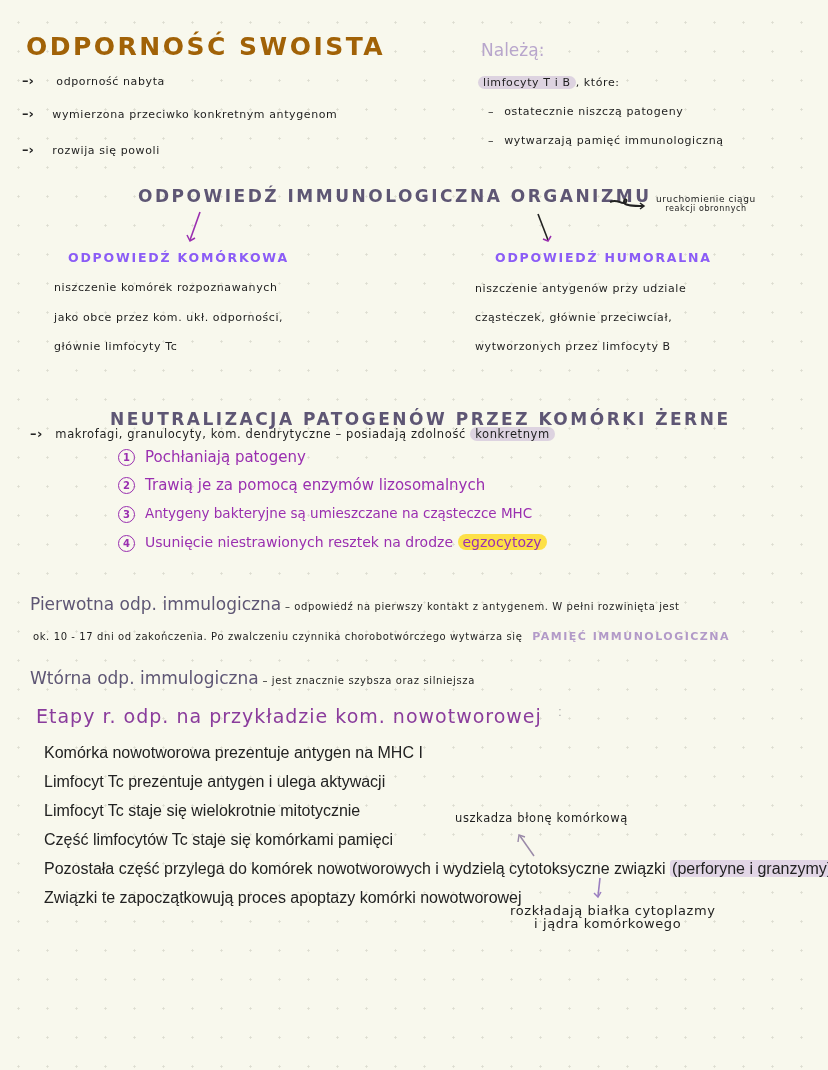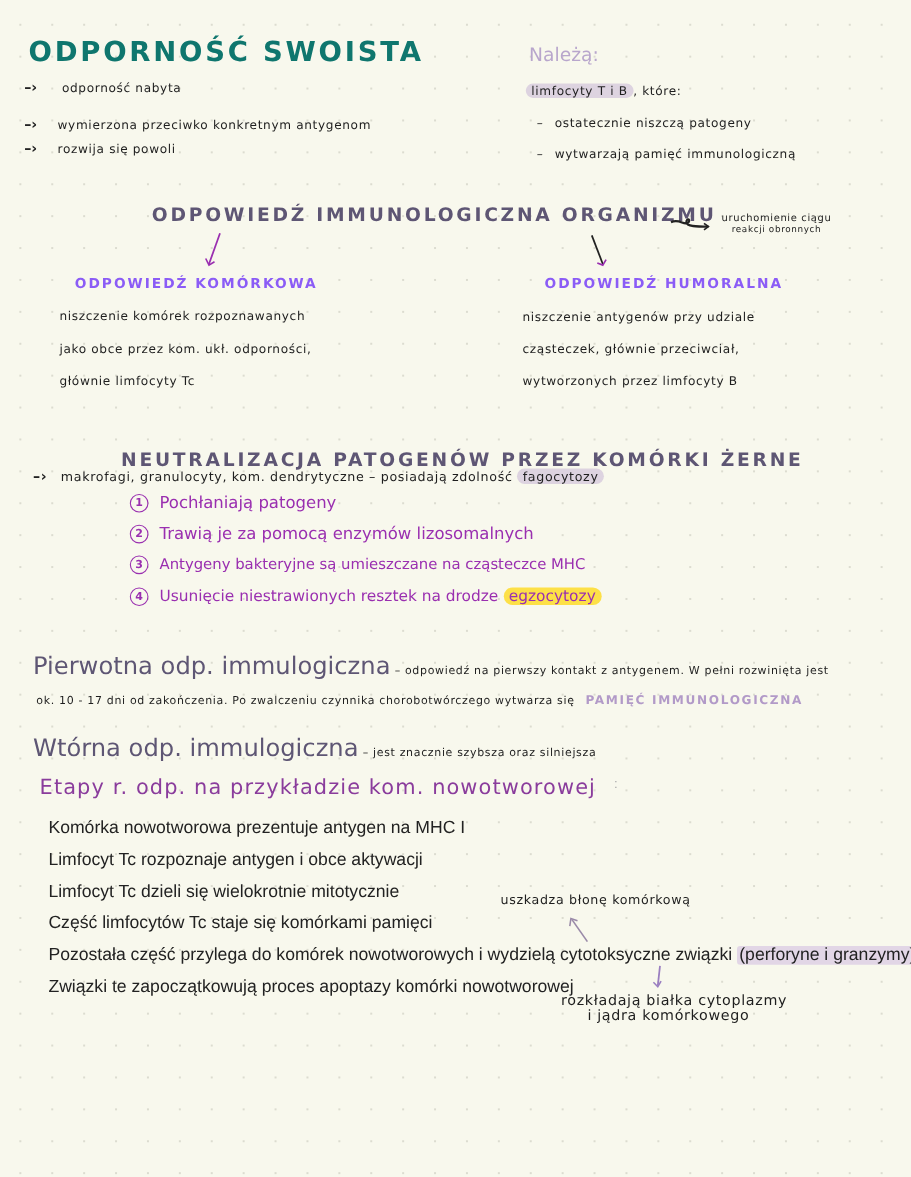--- a/index.html
+++ b/index.html
@@ -9,62 +9,62 @@
     background-image: radial-gradient(circle, #dcdcd0 0.9px, transparent 1.3px);
     background-size: 29px 29px;
     background-position: 4px 8px;
     font-family: "Liberation Sans", sans-serif;
     color: #1a1a1a;
   }
   .abs { position: absolute; white-space: nowrap; }
   .hand { font-family: "DejaVu Sans", sans-serif; letter-spacing: 0.6px; }
   .title-big {
     font-family: "DejaVu Sans", sans-serif; font-weight: bold;
-    color: #0f766e; font-size: 25px; letter-spacing: 2.5px;
+    color: #a16207; font-size: 25px; letter-spacing: 2.5px;
   }
   .heading-grey {
     font-family: "DejaVu Sans", sans-serif; font-weight: bold;
     color: #5e5674; font-size: 17px; letter-spacing: 2.5px;
   }
   .heading-purple {
     font-family: "DejaVu Sans", sans-serif; font-weight: bold;
     color: #8b5cf6; font-size: 12.5px; letter-spacing: 1.8px;
   }
   .note { font-size: 11px; color: #1e1e1e; }
   .arrow { font-family: "DejaVu Sans", sans-serif; font-size: 13px; font-weight: bold; color: #222; }
   .hl { background: #ddd3e0; border-radius: 8px; padding: 0 5px; }
   .hl-light { background: #fde047; border-radius: 8px; padding: 0 5px; }
   .step-purple { color: #9a2fb0; font-size: 15px; font-family: "DejaVu Sans", sans-serif; }
   .circle-num {
     display: inline-block; width: 15px; height: 15px; border: 1.8px solid #9a2fb0;
     border-radius: 50%; font-size: 10px; line-height: 15px; text-align: center;
     color: #9a2fb0; margin-right: 10px; vertical-align: middle; font-weight: bold;
   }
-  .sub-head { color: #5e5674; font-size: 22px; font-family: "DejaVu Sans", sans-serif; }
+  .sub-head { color: #5e5674; font-size: 17px; font-family: "DejaVu Sans", sans-serif; }
   .etapy { color: #8a3c9c; font-size: 19px; font-family: "DejaVu Sans", sans-serif; letter-spacing: 1px; }
   .typed { font-family: "Liberation Sans", sans-serif; font-size: 16px; color: #222; }
   .pamiec { color: #b29ac8; font-weight: bold; font-family: "DejaVu Sans", sans-serif; letter-spacing: 1.5px; font-size: 11px; }
   .naczy { color: #b8a6cc; font-size: 17px; font-family: "DejaVu Sans", sans-serif; }
   svg.arr { position: absolute; overflow: visible; }
 </style>
 </head>
 <body>
 
 <div class="abs title-big" style="left:26px; top:32px;">ODPORNOŚĆ SWOISTA</div>
 
 <div>
   <div class="abs" style="left:22px; top:71px;">
     <span class="arrow">–›</span>
     <span class="note hand" style="margin-left:18px;">odporność nabyta</span>
   </div>
   <div class="abs" style="left:22px; top:104px;">
     <span class="arrow">–›</span>
     <span class="note hand" style="margin-left:14px;">wymierzona przeciwko konkretnym antygenom</span>
   </div>
-  <div class="abs" style="left:22px; top:126px;">
+  <div class="abs" style="left:22px; top:140px;">
     <span class="arrow">–›</span>
     <span class="note hand" style="margin-left:14px;">rozwija się powoli</span>
   </div>
 </div>
 
 <div class="abs naczy" style="left:481px; top:40px;">Należą:</div>
 <div class="abs note hand" style="left:478px; top:76px;">
   <span class="hl">limfocyty T i B</span><span>, które:</span>
 </div>
 <div class="abs note hand" style="left:488px; top:105px;">
@@ -102,21 +102,21 @@
 
 <div class="abs heading-purple" style="left:495px; top:250px;">ODPOWIEDŹ HUMORALNA</div>
 <div class="abs note hand" style="left:475px; top:282px;">niszczenie antygenów przy udziale</div>
 <div class="abs note hand" style="left:475px; top:311px;">cząsteczek, głównie przeciwciał,</div>
 <div class="abs note hand" style="left:475px; top:340px;">wytworzonych przez limfocyty B</div>
 
 <div class="abs heading-grey" style="left:110px; top:409px;">NEUTRALIZACJA PATOGENÓW PRZEZ KOMÓRKI ŻERNE</div>
 <div class="abs note hand" style="left:30px; top:426px; font-size:11.5px;">
   <span class="arrow">–›</span>
   <span style="margin-left:8px;">makrofagi, granulocyty, kom. dendrytyczne  –  posiadają zdolność</span>
-  <span class="hl">fagocytozy</span>
+  <span class="hl">konkretnym</span>
 </div>
 <div>
   <div class="abs step-purple" style="left:118px; top:448px;">
     <span class="circle-num">1</span><span>Pochłaniają patogeny</span>
   </div>
   <div class="abs step-purple" style="left:118px; top:476px;">
     <span class="circle-num">2</span><span>Trawią je za pomocą enzymów lizosomalnych</span>
   </div>
   <div class="abs step-purple" style="left:118px; top:505px; font-size:13.5px;">
     <span class="circle-num">3</span><span>Antygeny bakteryjne są umieszczane na cząsteczce MHC</span>
@@ -137,22 +137,22 @@
 <div class="abs" style="left:30px; top:668px;">
   <span class="sub-head">Wtórna odp. immulogiczna</span><span class="note hand" style="font-size:10px;"> –  jest znacznie szybsza oraz silniejsza</span>
 </div>
 
 <div class="abs" style="left:36px; top:705px;">
   <span class="etapy">Etapy r. odp. na przykładzie kom. nowotworowej</span>
   <span style="color:#aaa; font-size:12px; margin-left:12px; vertical-align:top;">:</span>
 </div>
 <div>
   <div class="abs typed" style="left:44px; top:744px;">Komórka nowotworowa prezentuje antygen na MHC I</div>
-  <div class="abs typed" style="left:44px; top:773px;">Limfocyt Tc rozpoznaje antygen i obce aktywacji</div>
-  <div class="abs typed" style="left:44px; top:802px;">Limfocyt Tc dzieli się wielokrotnie mitotycznie</div>
+  <div class="abs typed" style="left:44px; top:773px;">Limfocyt Tc prezentuje antygen i ulega aktywacji</div>
+  <div class="abs typed" style="left:44px; top:802px;">Limfocyt Tc staje się wielokrotnie mitotycznie</div>
   <div class="abs typed" style="left:44px; top:831px;">Część limfocytów Tc staje się komórkami pamięci</div>
   <div class="abs typed" style="left:44px; top:860px;">
     <span>Pozostała część przylega do komórek nowotworowych i wydzielą cytotoksyczne związki</span>
     <span style="background:#e2d6e6; border-radius:3px; padding:0 2px;">(perforyne i granzymy)</span>
   </div>
   <div class="abs typed" style="left:44px; top:889px;">Związki te zapoczątkowują proces apoptazy komórki nowotworowej</div>
 </div>
 
 <div class="abs note hand" style="left:455px; top:811px; font-size:11.5px;">uszkadza błonę komórkową</div>
 <svg class="arr" style="left:514px; top:832px;" width="24" height="26">

